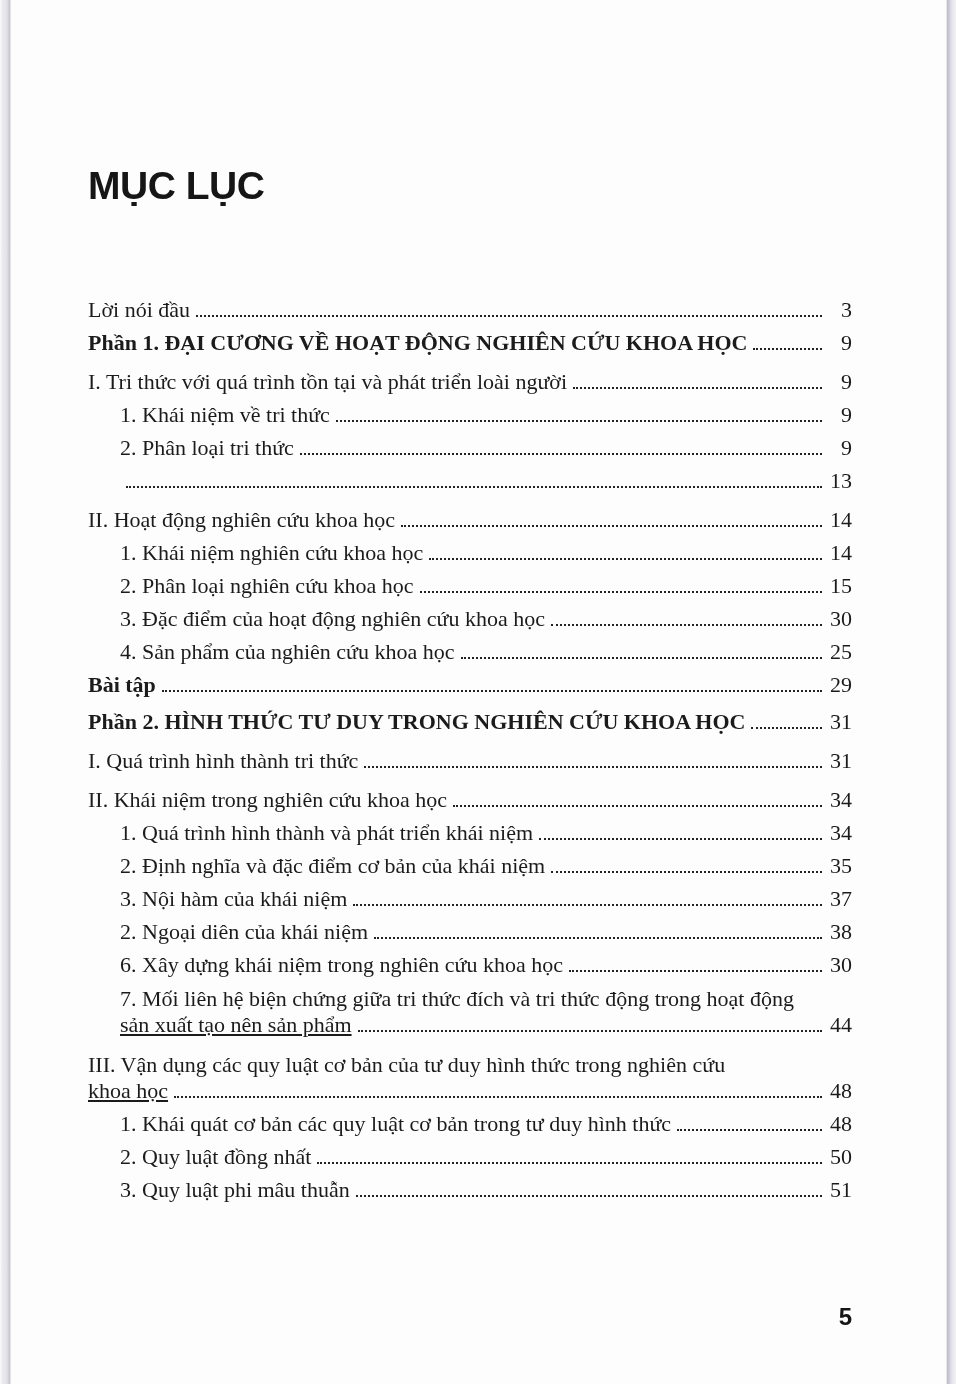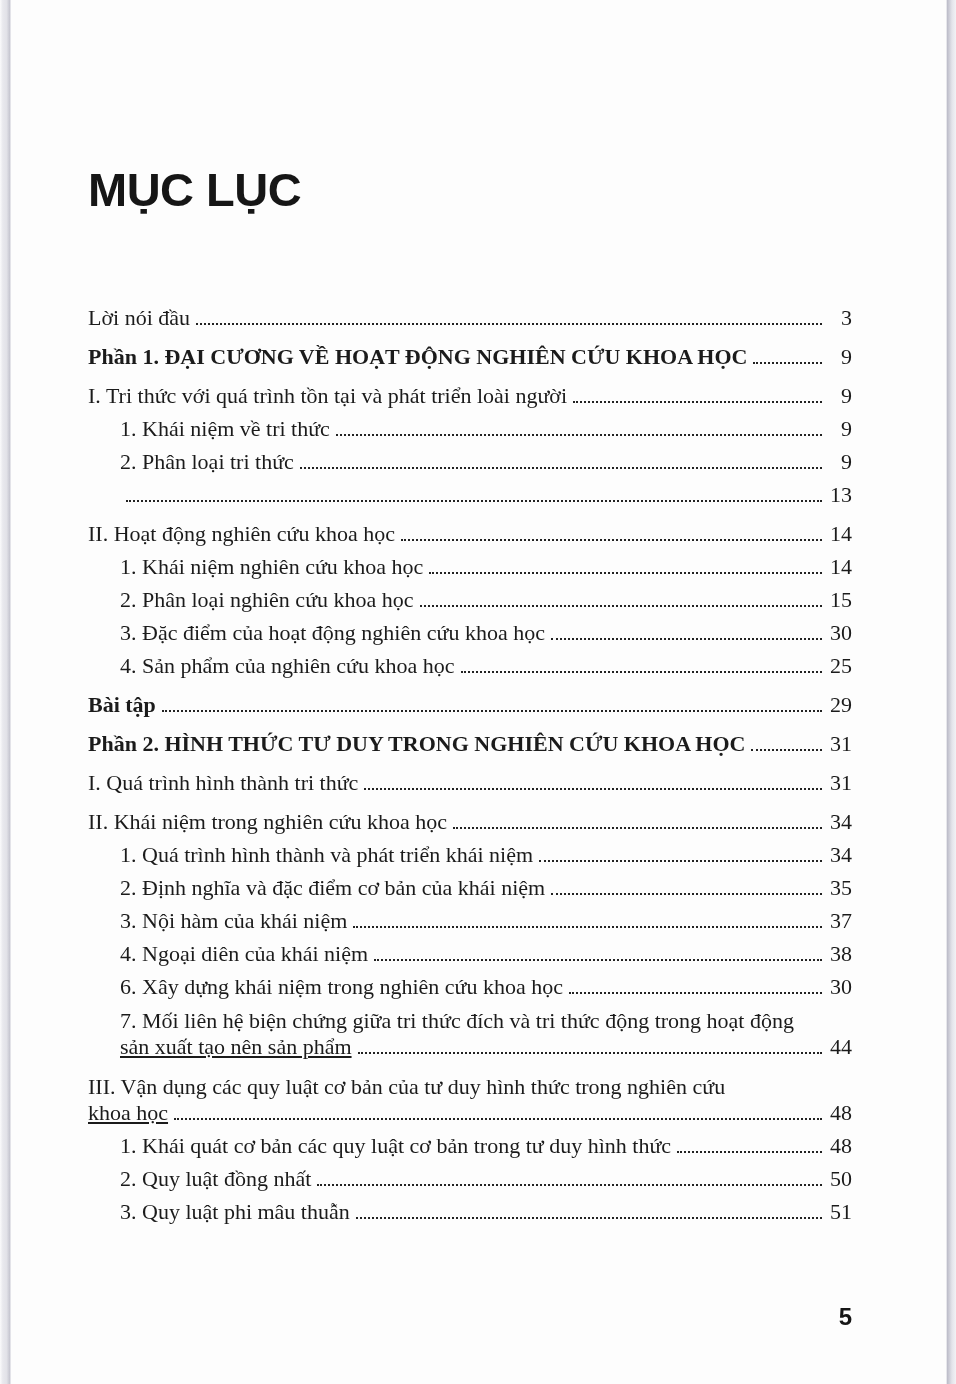--- a/index.html
+++ b/index.html
@@ -23,27 +23,27 @@
   .content {
     position: absolute;
     left: 88px; top: 0;
     width: 764px;
     padding-top: 166px;
   }
   .title {
     margin: 0 0 92px 0;
     font-family: "Liberation Sans", "DejaVu Sans", sans-serif;
     font-weight: 800;
-    font-size: 47px;
+    font-size: 39px;
     line-height: 1;
     letter-spacing: -0.5px;
     color: #161616;
   }
   .toc-entry { margin-bottom: 8px; font-size: 22px; }
-  .toc-entry.part { margin-top: 14px; margin-bottom: 12px; }
+  .toc-entry.part { margin-bottom: 12px; }
   .toc-entry.section { margin-top: 14px; }
   .toc-entry.item { padding-left: 32px; }
   .toc-entry.part .toc-label,
   .toc-entry.part .toc-line1 { font-weight: bold; }
   .toc-row { display: flex; align-items: flex-end; line-height: 25px; }
   .toc-line1 { line-height: 27px; }
   .toc-label { white-space: nowrap; text-align: right; }
   .toc-entry.wrap .toc-label { white-space: normal; text-decoration: underline; }
   .toc-dots {
     flex: 1 1 auto;
@@ -192,21 +192,21 @@
         </div>
         <div class="toc-entry item">
           <div class="toc-row">
             <span class="toc-label">3. Nội hàm của khái niệm</span>
             <span class="toc-dots"></span>
             <span class="toc-page">37</span>
           </div>
         </div>
         <div class="toc-entry item">
           <div class="toc-row">
-            <span class="toc-label">4. Ngoại diên của khái niệm</span>
+            <span class="toc-label">2. Ngoại diên của khái niệm</span>
             <span class="toc-dots"></span>
             <span class="toc-page">38</span>
           </div>
         </div>
         <div class="toc-entry item">
           <div class="toc-row">
             <span class="toc-label">6. Xây dựng khái niệm trong nghiên cứu khoa học</span>
             <span class="toc-dots"></span>
             <span class="toc-page">30</span>
           </div>

